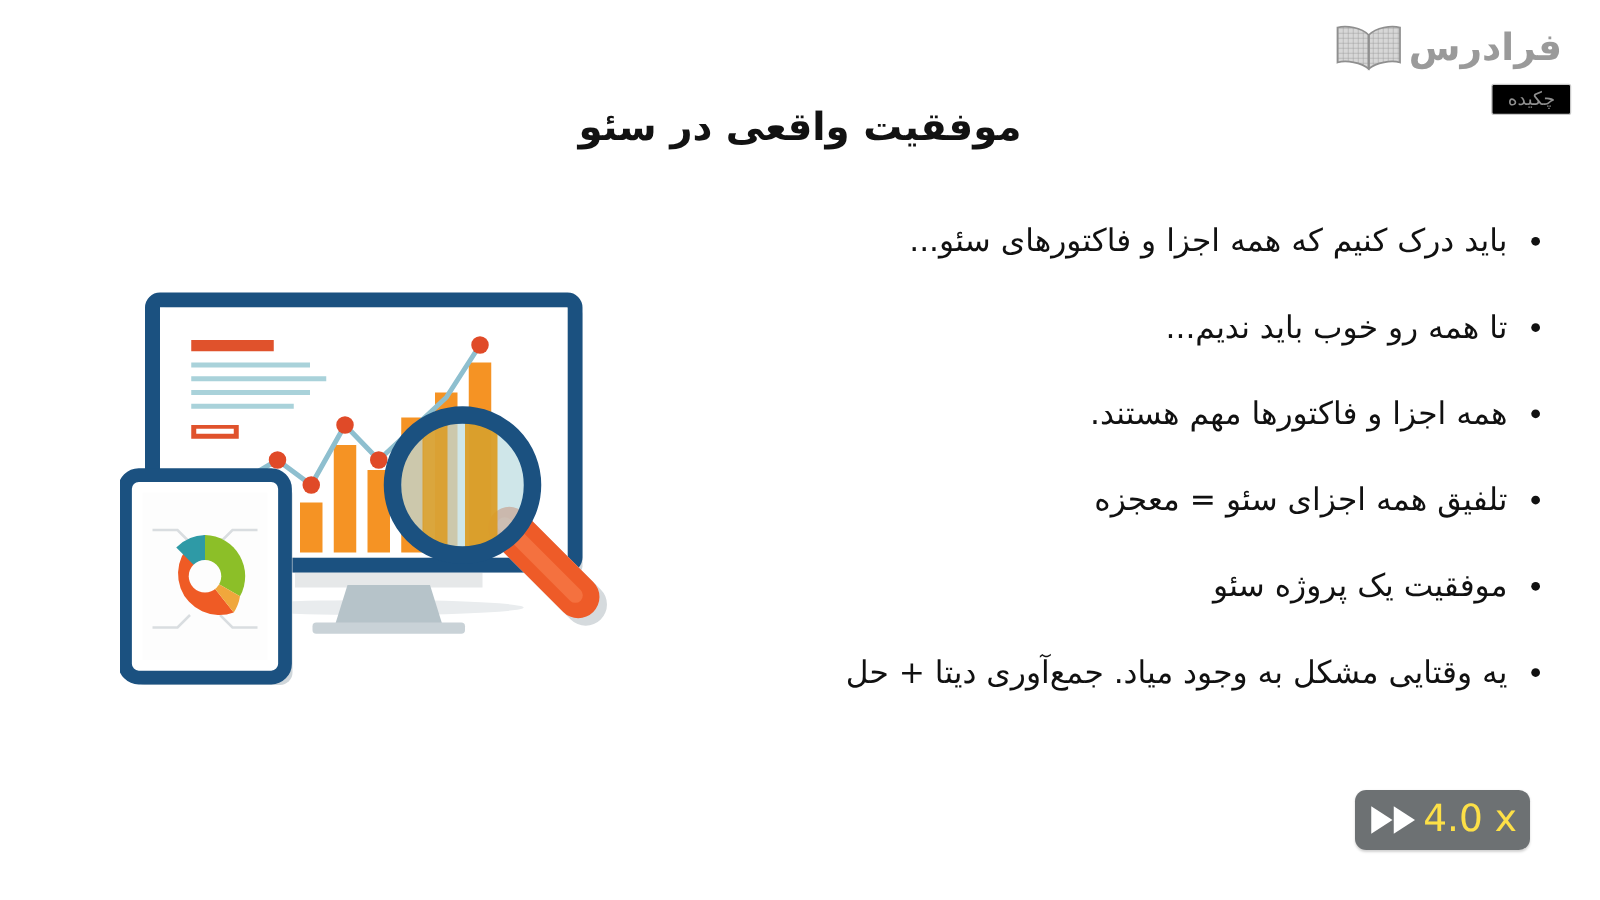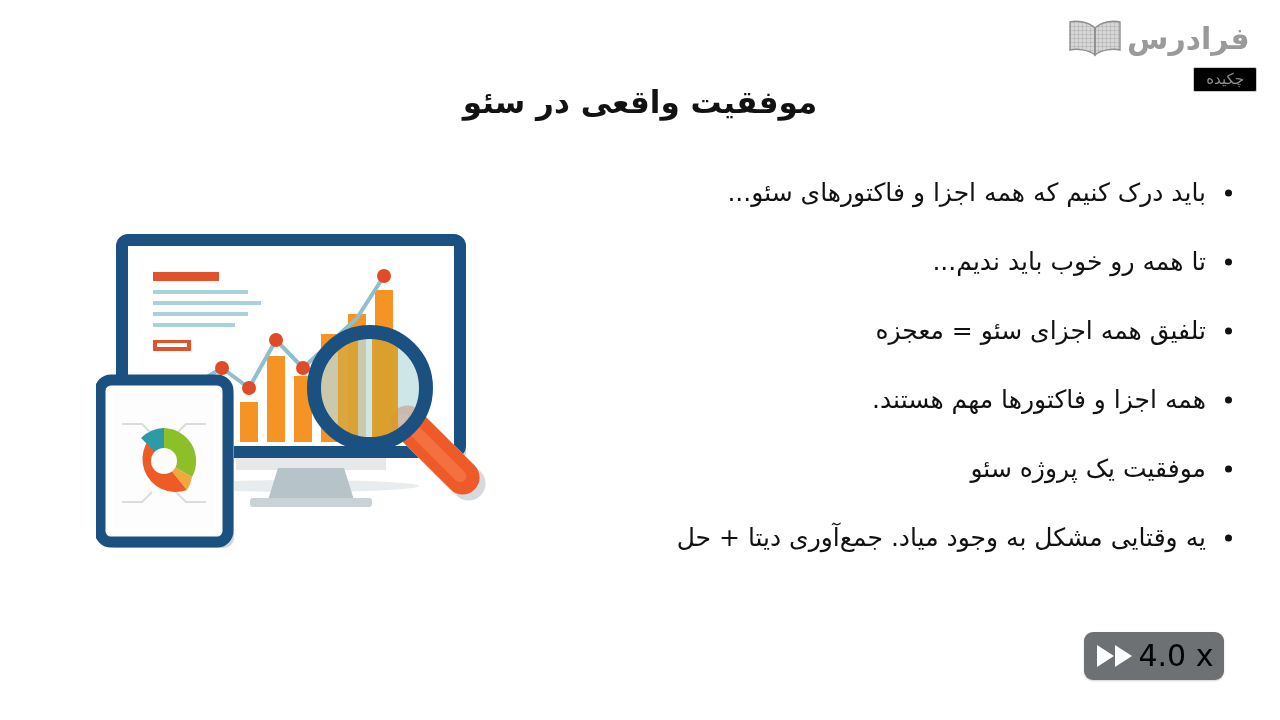--- a/index.html
+++ b/index.html
@@ -127,21 +127,21 @@
     border-radius: 9px;
     display: flex;
     align-items: center;
     justify-content: center;
     gap: 4px;
     direction: ltr;
     box-shadow: 0 1px 2px rgba(0,0,0,0.18);
   }
   #speed-badge .ff-icon { flex: none; }
   #speed-badge .speed-label {
-    color: #000000;
+    color: #fde047;
     font-size: 30px;
     font-weight: normal;
     line-height: 1;
     letter-spacing: 0px;
     font-family: "DejaVu Sans", "Liberation Sans", sans-serif;
   }
 </style>
 </head>
 <body>
 
@@ -169,25 +169,25 @@
   <li>
     <span class="bullet-dot"></span>
     <span>باید درک کنیم که همه اجزا و فاکتورهای سئو...</span>
   </li>
   <li>
     <span class="bullet-dot"></span>
     <span>تا همه رو خوب باید ندیم...</span>
   </li>
   <li>
     <span class="bullet-dot"></span>
+    <span>همه اجزا و فاکتورها مهم هستند.</span>
+  </li>
+  <li>
+    <span class="bullet-dot"></span>
     <span>تلفیق همه اجزای سئو = معجزه</span>
-  </li>
-  <li>
-    <span class="bullet-dot"></span>
-    <span>همه اجزا و فاکتورها مهم هستند.</span>
   </li>
   <li>
     <span class="bullet-dot"></span>
     <span>موفقیت یک پروژه سئو</span>
   </li>
   <li>
     <span class="bullet-dot"></span>
     <span>یه وقتایی مشکل به وجود میاد. جمع‌آوری دیتا + حل</span>
   </li>
 </ul>

